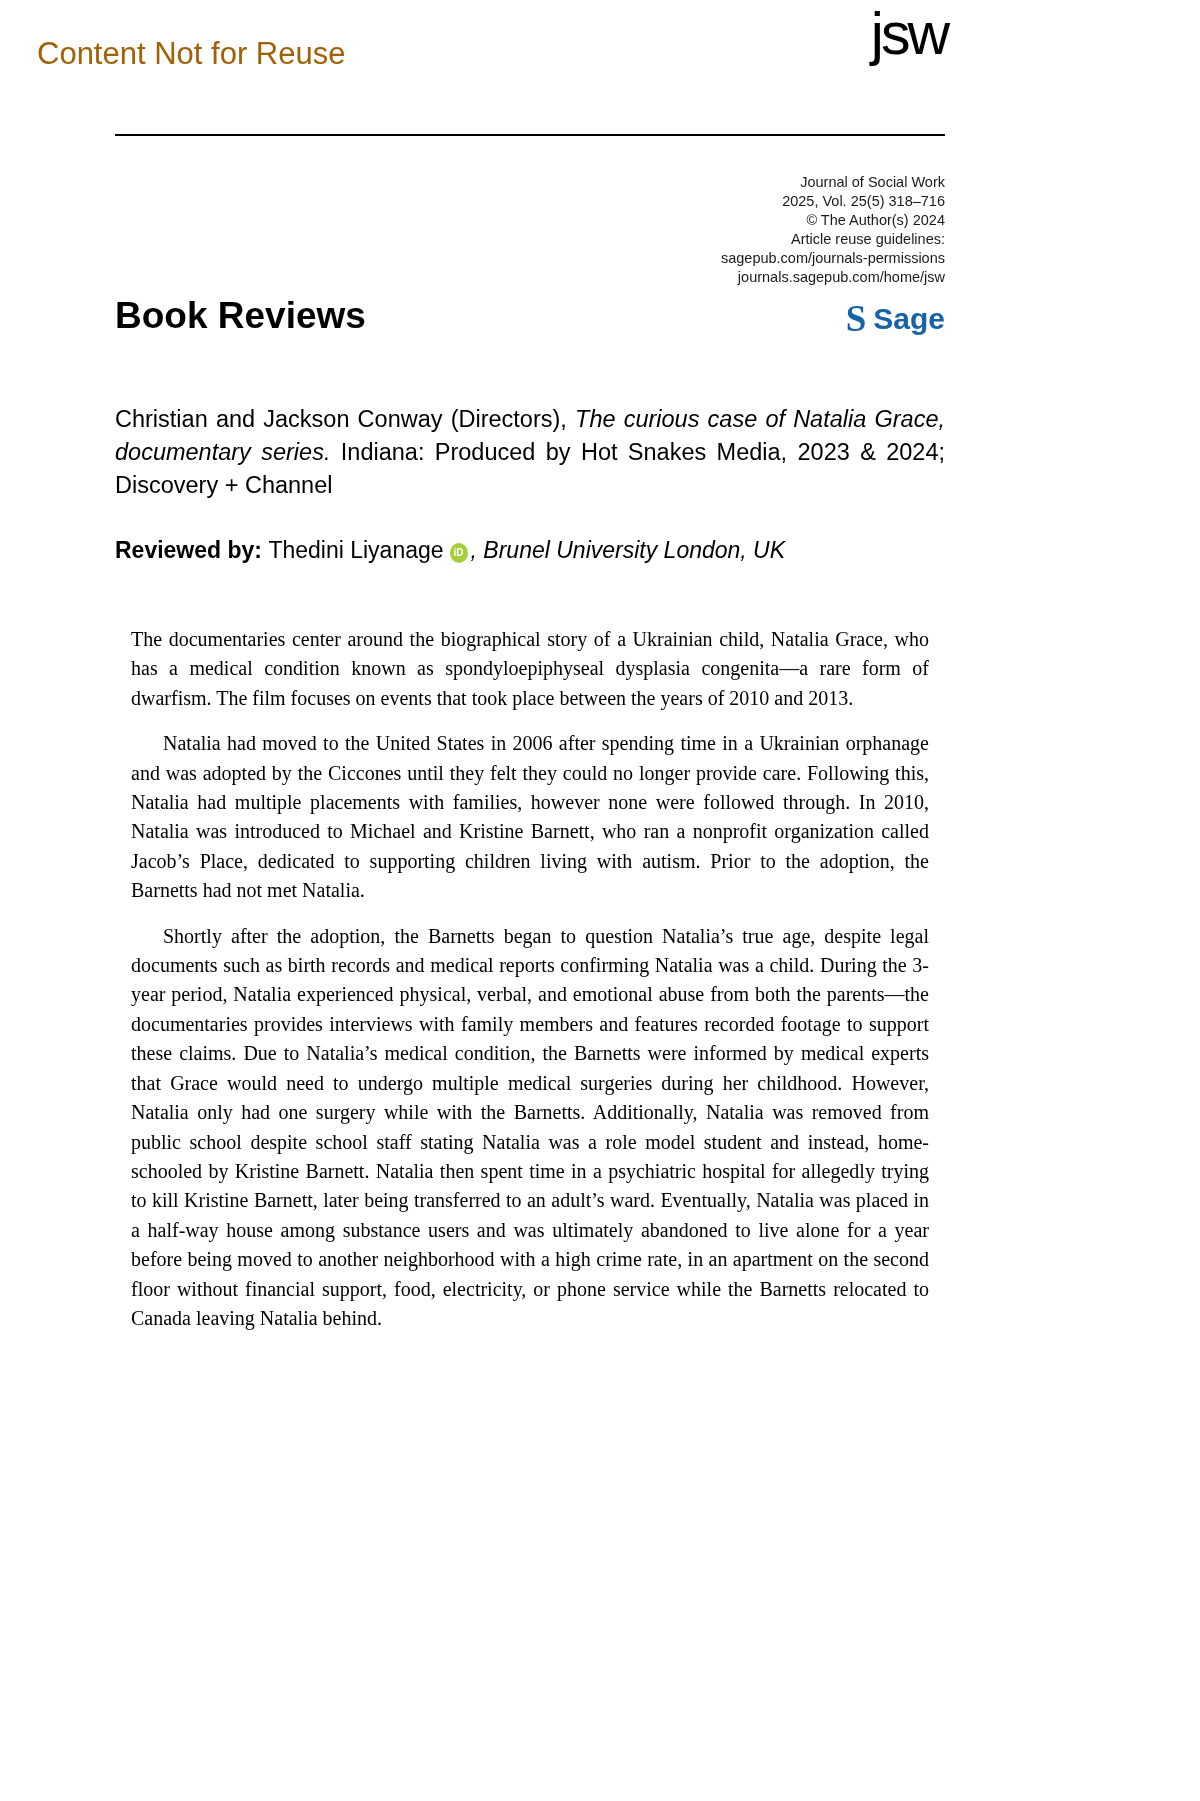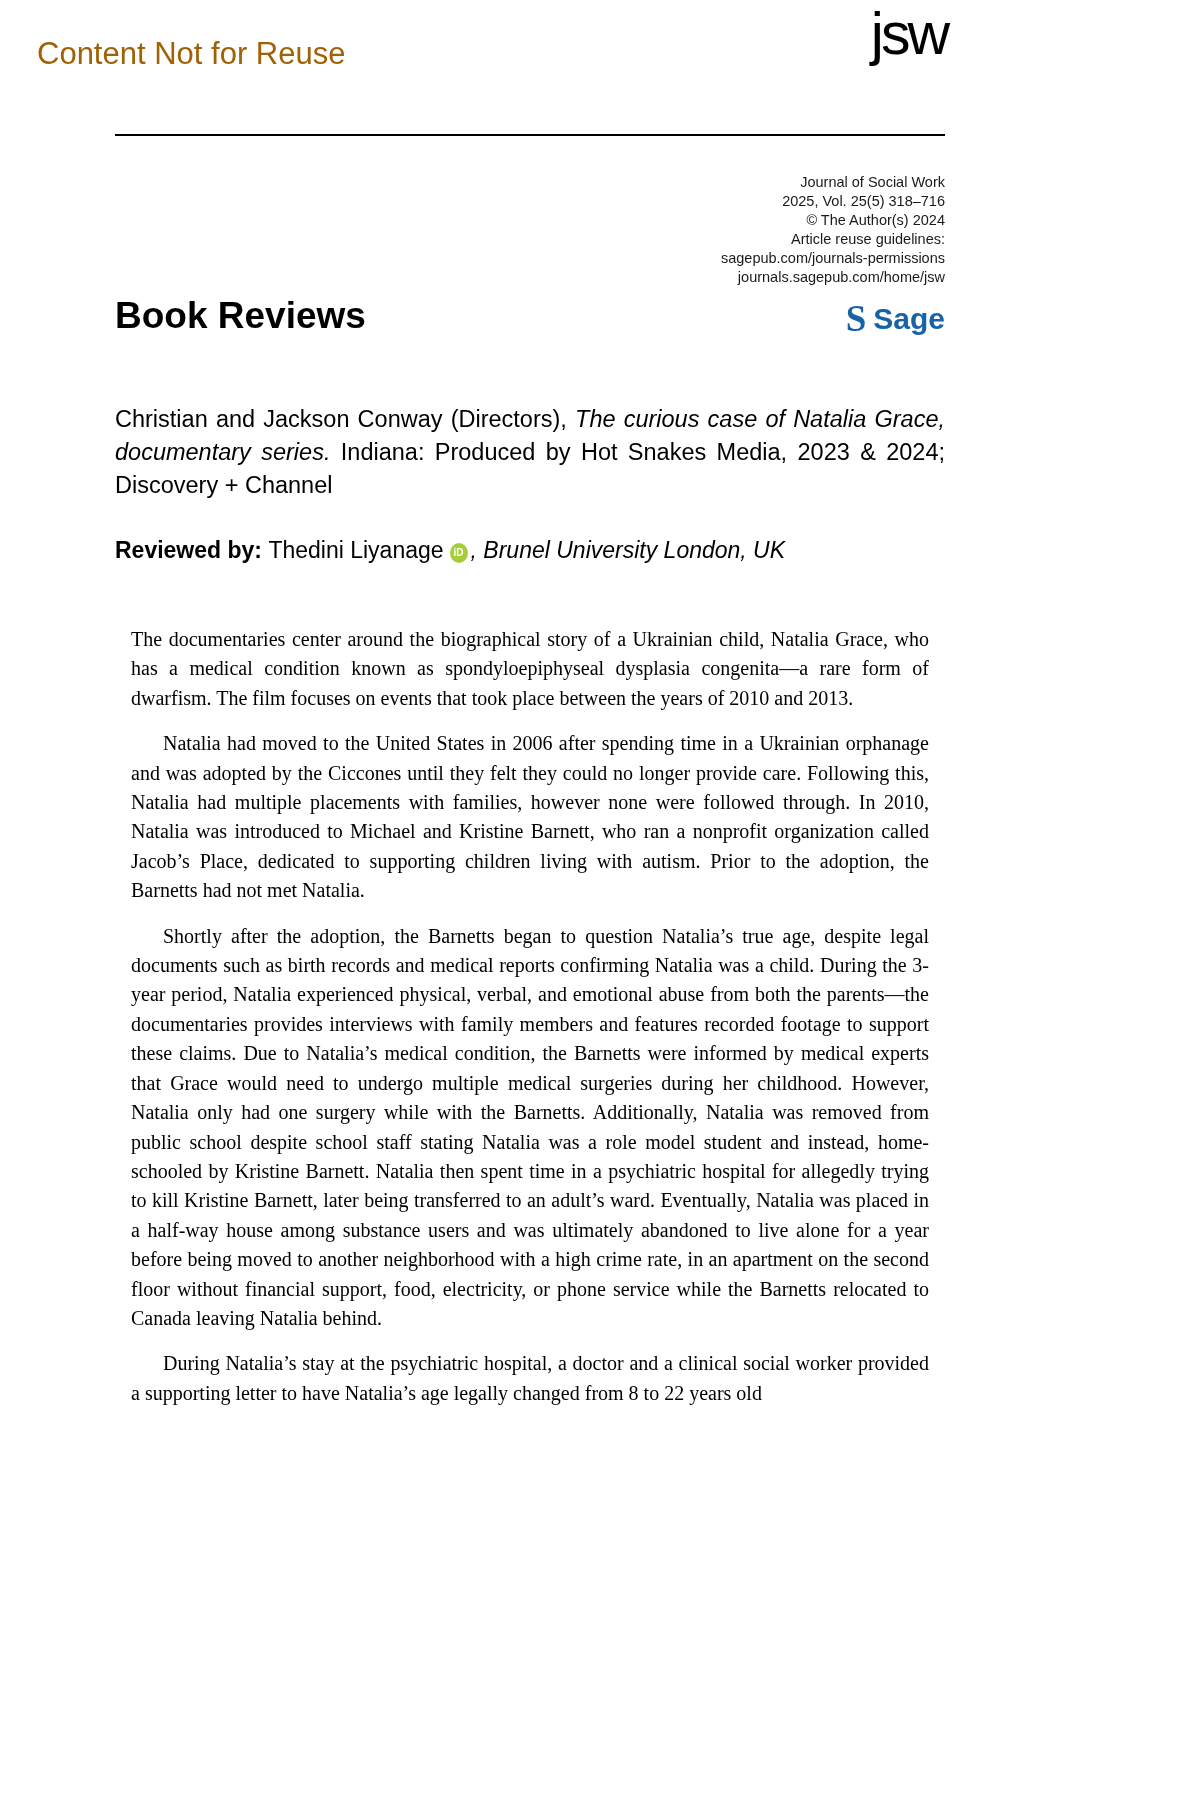--- a/index.html
+++ b/index.html
@@ -159,17 +159,16 @@
 
     <p class="citation"><span>Christian and Jackson Conway (Directors), </span><span class="it">The curious case of Natalia Grace, documentary series.</span><span> Indiana: Produced by Hot Snakes Media, 2023 &amp; 2024; Discovery + Channel</span></p>
 
     <p class="reviewed"><span class="label">Reviewed by: </span><span>Thedini Liyanage</span><span class="orcid">iD</span><span class="it">, Brunel University London, UK</span><br>
     </p>
 
     <div class="bodytext">
         <p class="first">The documentaries center around the biographical story of a Ukrainian child, Natalia Grace, who has a medical condition known as spondyloepiphyseal dysplasia congenita—a rare form of dwarfism. The film focuses on events that took place between the years of 2010 and 2013.</p>
         <p>Natalia had moved to the United States in 2006 after spending time in a Ukrainian orphanage and was adopted by the Ciccones until they felt they could no longer provide care. Following this, Natalia had multiple placements with families, however none were followed through. In 2010, Natalia was introduced to Michael and Kristine Barnett, who ran a nonprofit organization called Jacob’s Place, dedicated to supporting children living with autism. Prior to the adoption, the Barnetts had not met Natalia.</p>
         <p>Shortly after the adoption, the Barnetts began to question Natalia’s true age, despite legal documents such as birth records and medical reports confirming Natalia was a child. During the 3-year period, Natalia experienced physical, verbal, and emotional abuse from both the parents—the documentaries provides interviews with family members and features recorded footage to support these claims. Due to Natalia’s medical condition, the Barnetts were informed by medical experts that Grace would need to undergo multiple medical surgeries during her childhood. However, Natalia only had one surgery while with the Barnetts. Additionally, Natalia was removed from public school despite school staff stating Natalia was a role model student and instead, home-schooled by Kristine Barnett. Natalia then spent time in a psychiatric hospital for allegedly trying to kill Kristine Barnett, later being transferred to an adult’s ward. Eventually, Natalia was placed in a half-way house among substance users and was ultimately abandoned to live alone for a year before being moved to another neighborhood with a high crime rate, in an apartment on the second floor without financial support, food, electricity, or phone service while the Barnetts relocated to Canada leaving Natalia behind.</p>
-        <p>During Natalia’s stay at the psychiatric hospital, a doctor and a clinical social worker provided a supporting letter to have Natalia’s age legally changed from 8 to 22 years old</p>
       </div>
 
   </div>
 </div>
 
 </body></html>

